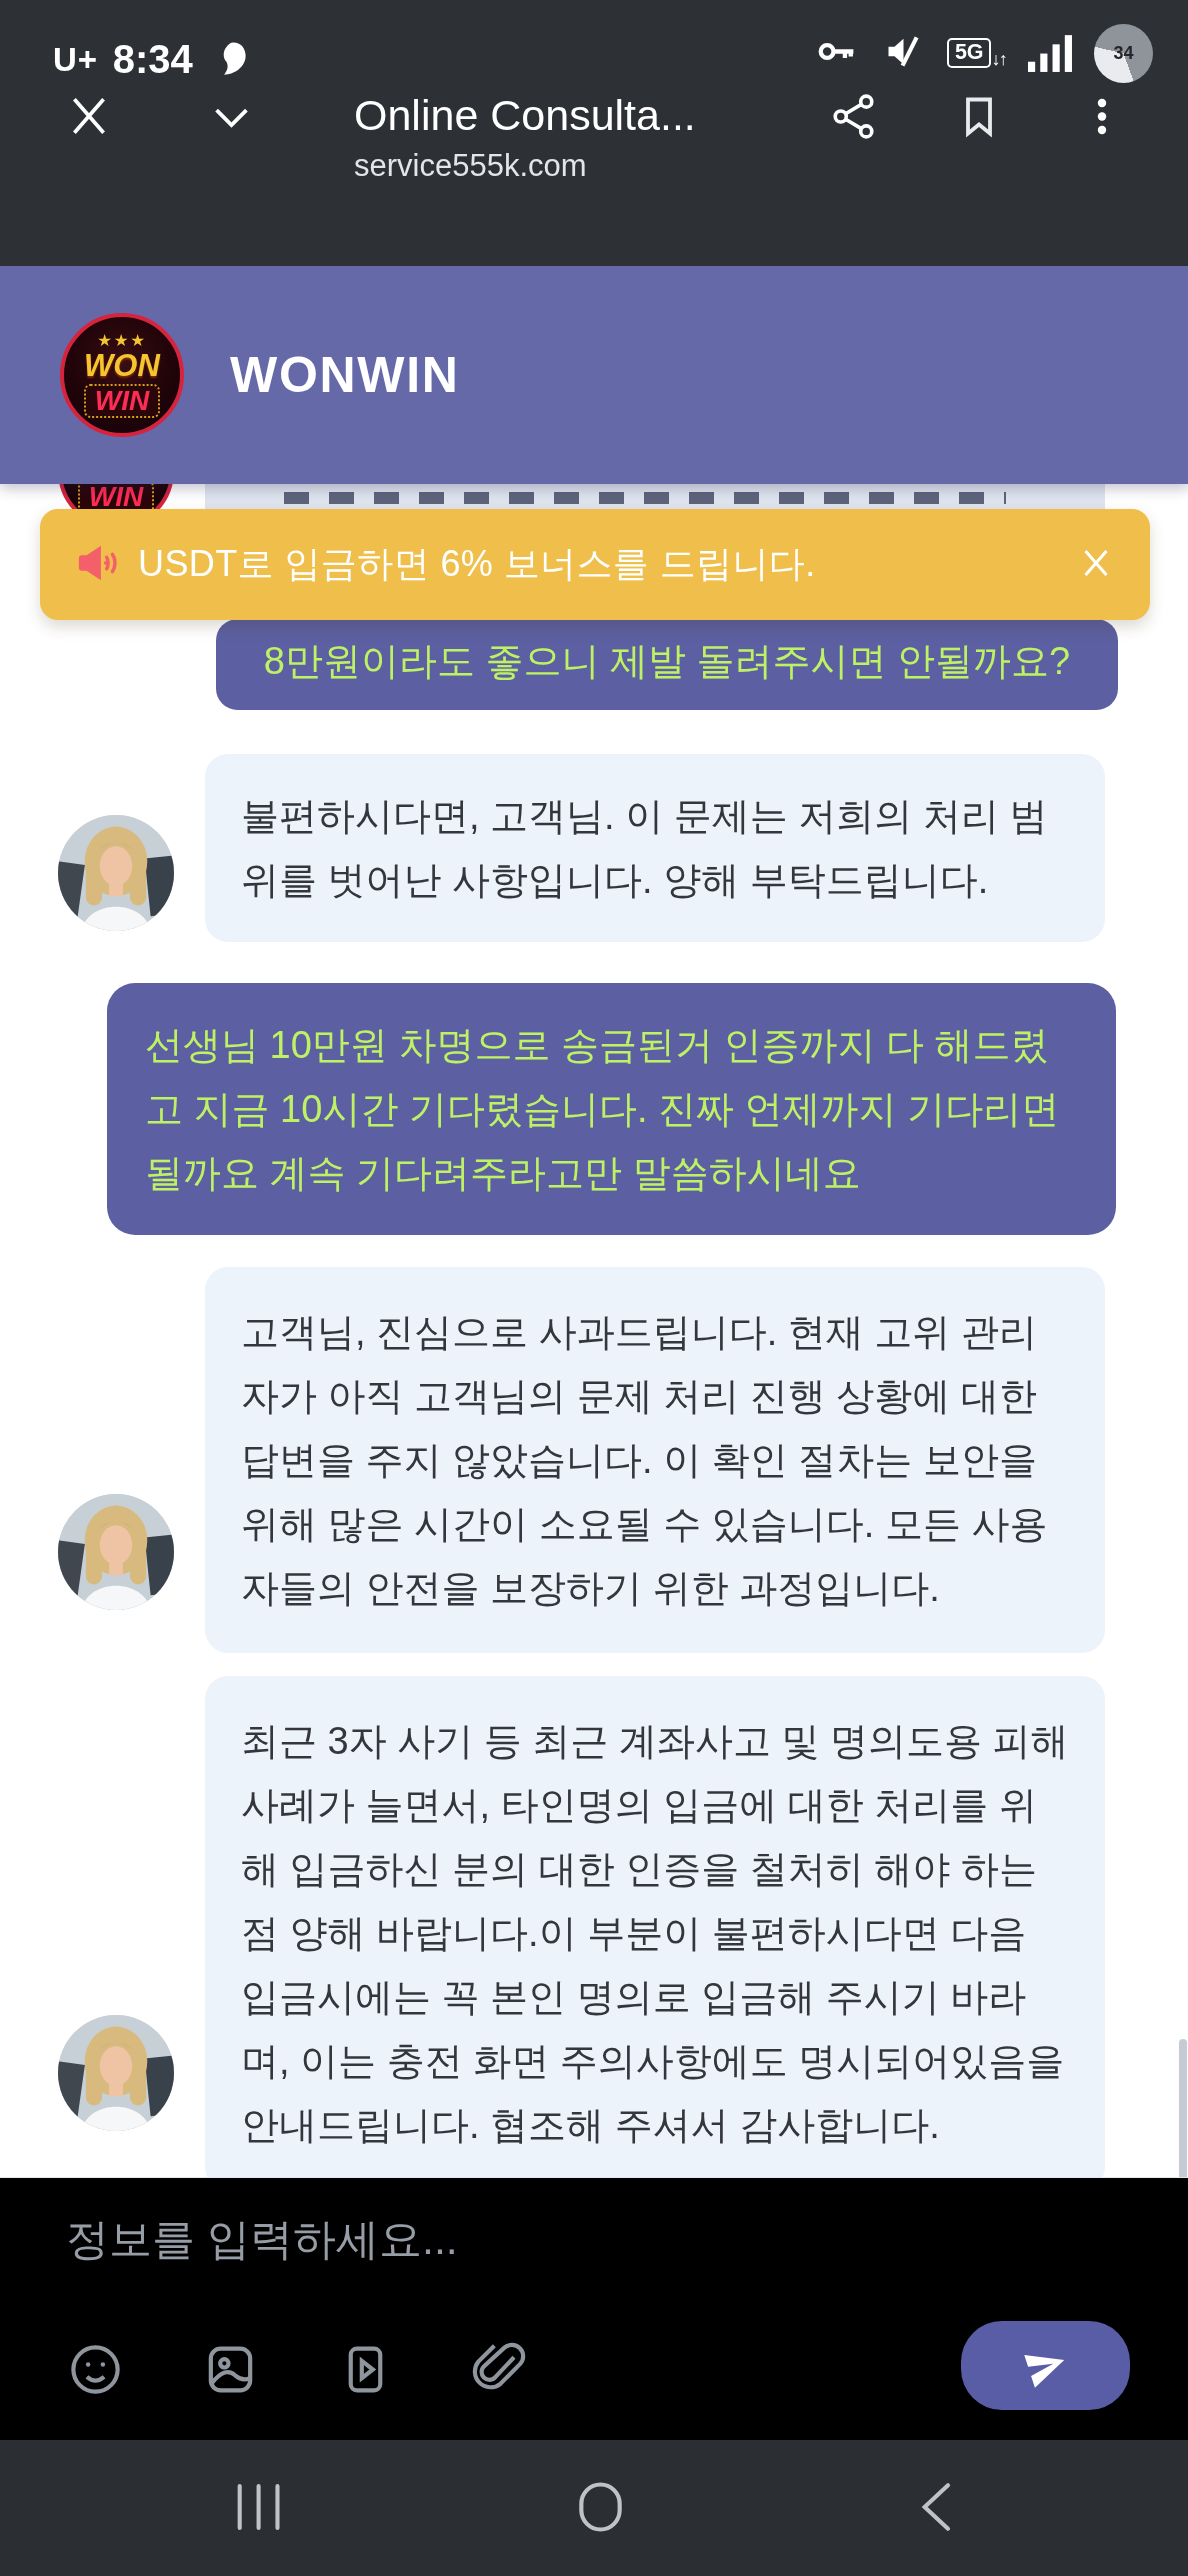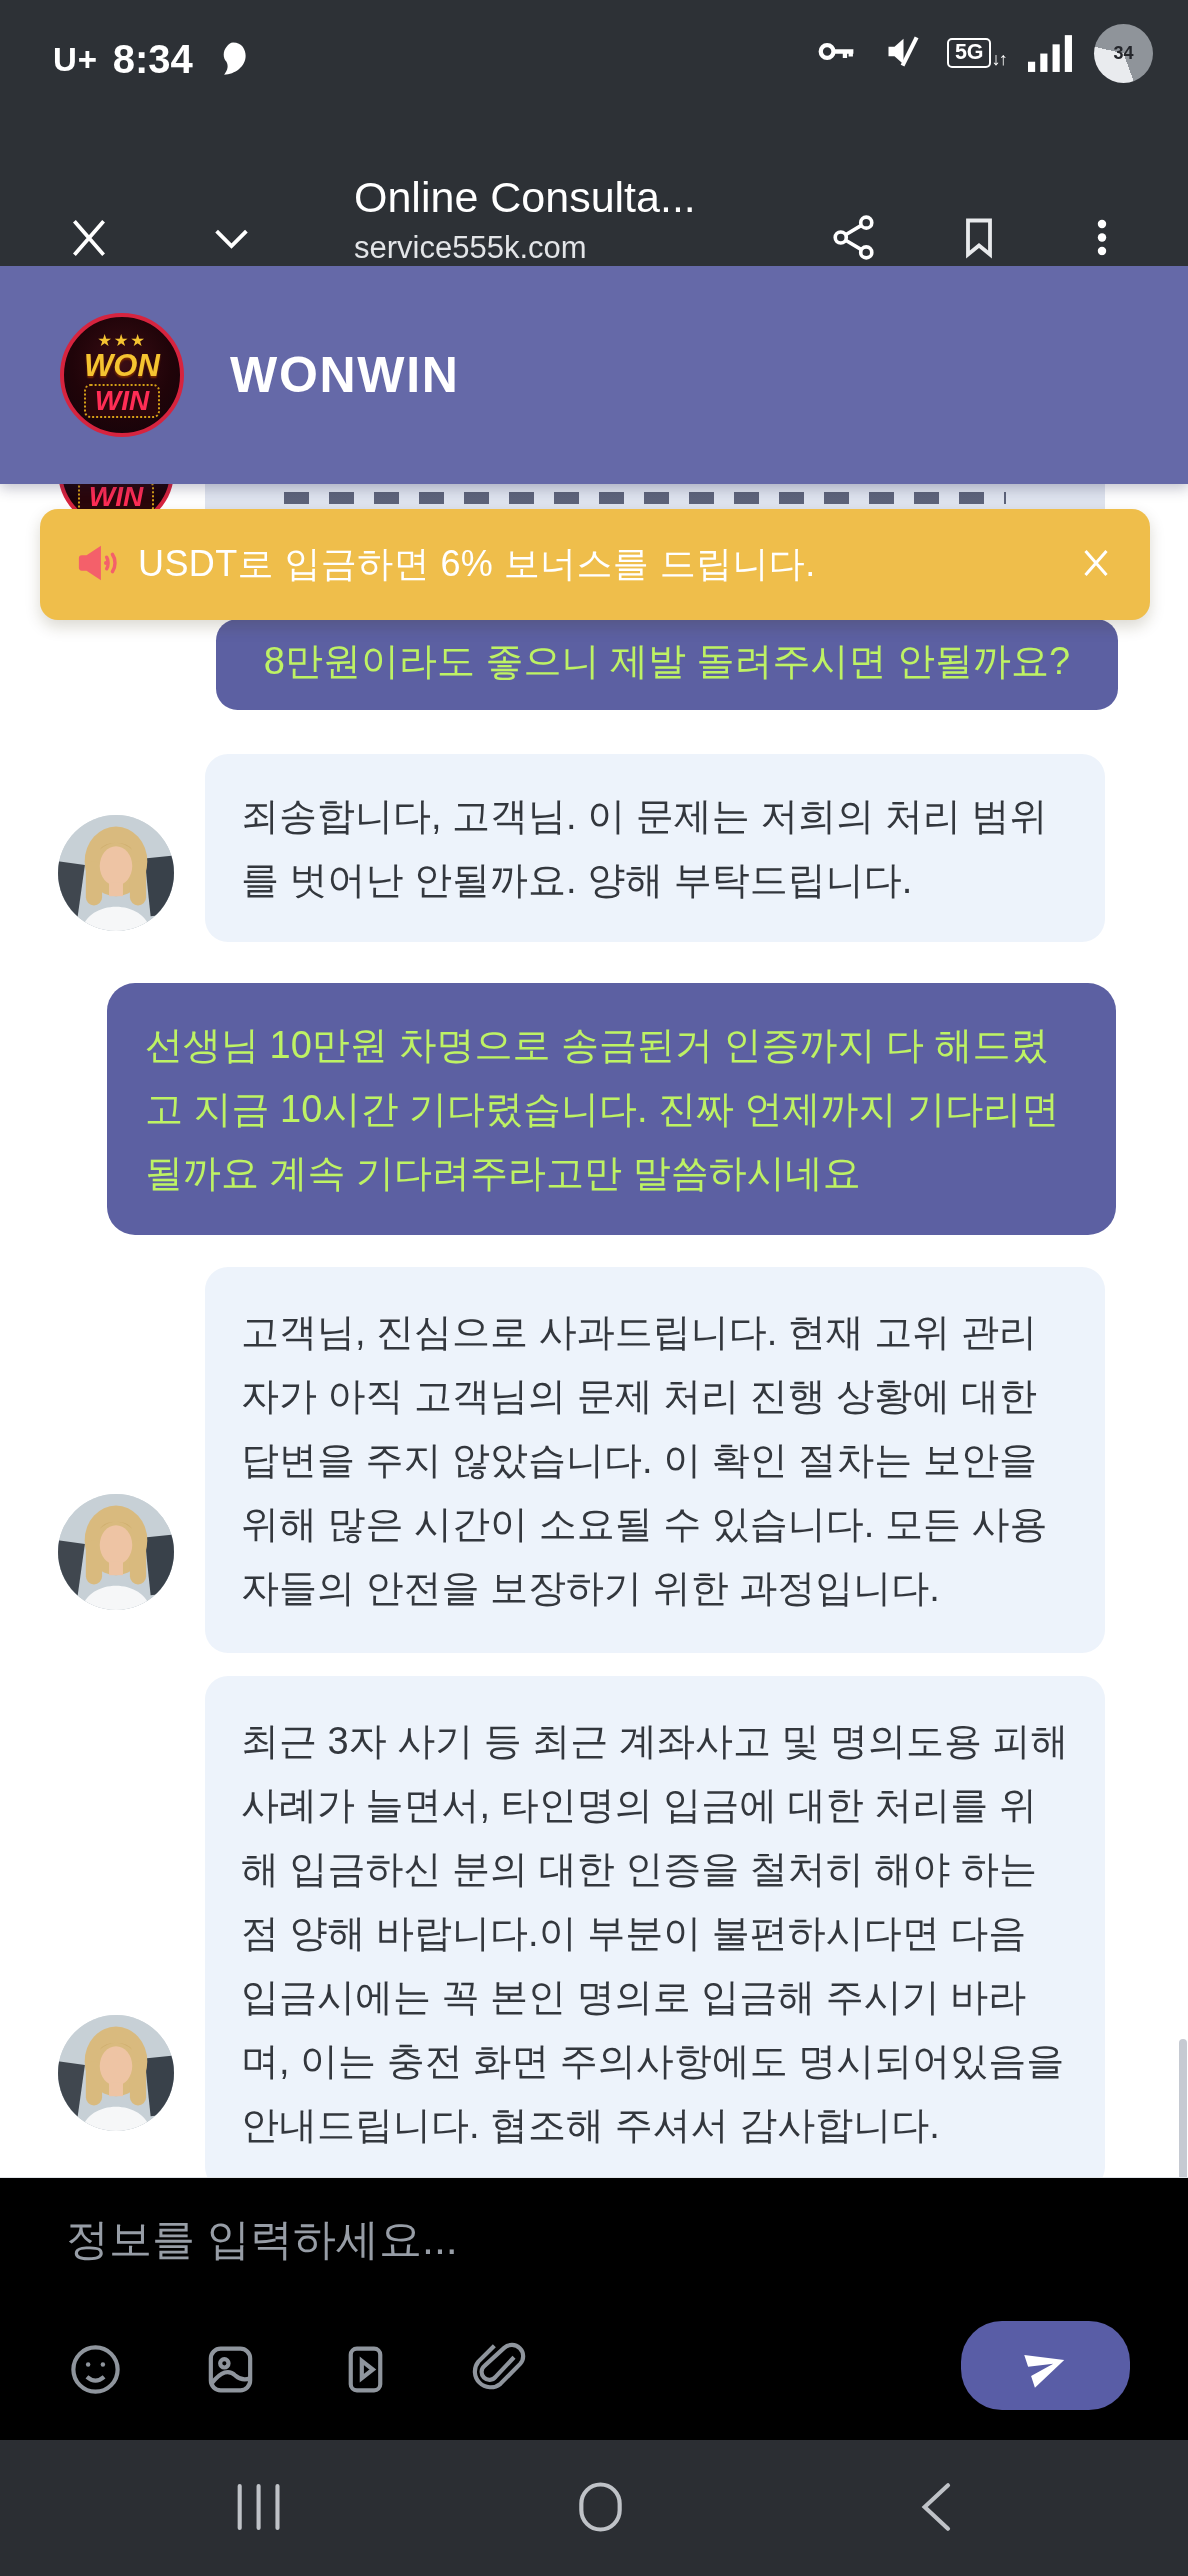--- a/index.html
+++ b/index.html
@@ -15,21 +15,21 @@
   .sb-right{margin-left:auto;display:flex;align-items:center;gap:21.5px;}
   .badge-5g{display:flex;align-items:flex-end;line-height:1;}
   .badge-5g .box{border:2.5px solid #fff;border-radius:5px;padding:2.5px 5.8px;font-size:21.5px;font-weight:700;}
   .badge-5g .arrows{font-size:18px;margin-top:-1.7px;letter-spacing:-1.7px;}
   .battery{width:59px;height:59px;border-radius:50%;
     background:conic-gradient(from 160deg,#e9ebee 0deg 123deg,#8f949a 123deg 360deg);
     display:flex;align-items:center;justify-content:center;font-size:18px;font-weight:700;color:#24262b;}
 
   
   .browser-bar{position:absolute;top:91px;left:0;right:0;height:175px;background:#2d3136;
-    display:flex;align-items:flex-end;color:#fff;z-index:40;box-sizing:border-box;padding:0 64px;}
+    display:flex;align-items:flex-start;color:#fff;z-index:40;box-sizing:border-box;padding:0 64px;}
   .bb-title-wrap{margin-left:97px;display:flex;flex-direction:column;gap:8.3px;}
   .bb-title{font-size:43px;font-weight:500;}
   .bb-url{font-size:31px;color:#e3e5e8;font-weight:400;}
   .bb-icon{flex:none;}
   .bb-right{margin-left:auto;display:flex;align-items:center;gap:76px;}
 
   
   .site-header{position:absolute;top:266px;left:0;right:0;height:218px;background:#6569a8;
     display:flex;align-items:center;gap:46px;padding-left:60px;box-sizing:border-box;z-index:30;
     box-shadow:0 4.1px 13.2px rgba(30,30,70,.28);}
@@ -212,21 +212,21 @@
         <path d="M5 4 L19 20 M19 4 L5 20"></path>
         </svg>
     </span>
   </div>
 
   <div class="bubble user bubble-u1">
     <span>8만원이라도 좋으니 제발 돌려주시면 안될까요?</span>
   </div>
 
   <div class="bubble agent bubble-a1">
-    <span>죄송합니다, 고객님. 이 문제는 저희의 처리 범위를 벗어난 안될까요. 양해 부탁드립니다.</span>
+    <span>불편하시다면, 고객님. 이 문제는 저희의 처리 범위를 벗어난 사항입니다. 양해 부탁드립니다.</span>
   </div>
   <div class="avatar avatar-1">
     <svg width="116" height="116" viewBox="0 0 100 100">
       <rect width="100" height="100" fill="#c7d0d6"></rect>
       <rect x="-8" y="40" width="30" height="45" fill="#40474f" transform="rotate(8 0 50)"></rect>
       <rect x="76" y="36" width="34" height="50" fill="#39414a" transform="rotate(-6 90 50)"></rect>
       <ellipse cx="50" cy="40" rx="27" ry="30" fill="#d9ba7e"></ellipse>
       <rect x="24" y="40" width="14" height="38" rx="7" fill="#d9ba7e"></rect>
       <rect x="62" y="40" width="14" height="38" rx="7" fill="#d9ba7e"></rect>
       <ellipse cx="50" cy="44" rx="14" ry="17" fill="#eec4a4"></ellipse>

